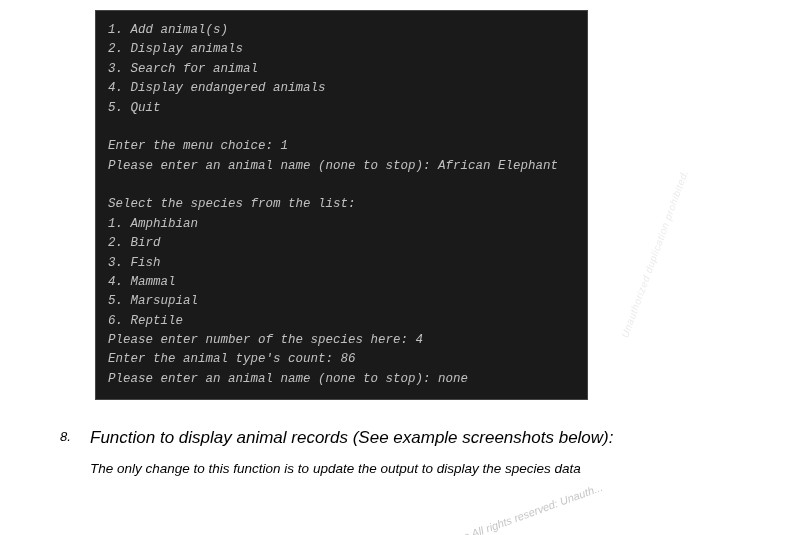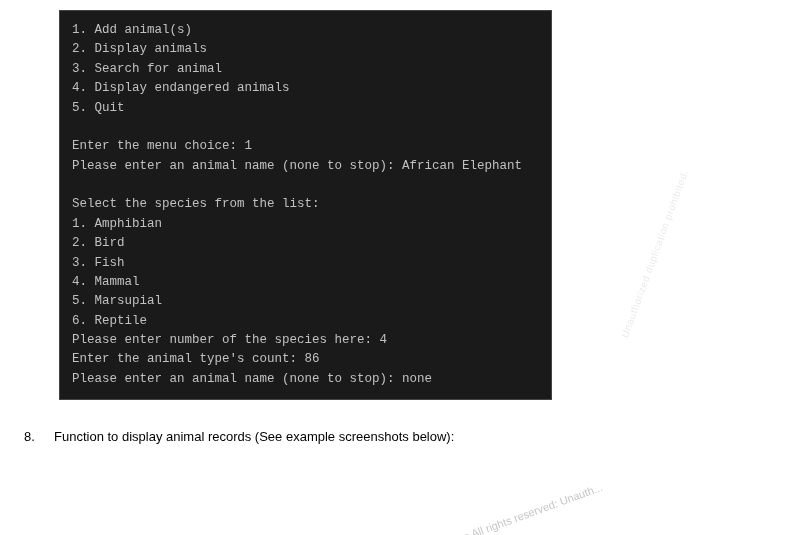--- a/index.html
+++ b/index.html
@@ -16,21 +16,22 @@
       font-size: 14px;
       color: #000000;
       position: relative;
       overflow: hidden;
     }
 
     .page-content {
       width: 808px;
       min-height: 535px;
       position: relative;
-      padding: 10px 60px 20px 24px;
+      padding: 10px 60px 20px 60px;
+      font-style: italic;
     }
 
     .terminal-container {
       width: 493px;
       background: #1a1a1a;
       border: 1px solid #444;
       padding: 10px 12px;
       margin: 0 auto 0 35px;
       position: relative;
     }
@@ -51,21 +52,21 @@
     }
 
     .section-number {
       font-size: 13px;
       color: #000;
       min-width: 20px;
       padding-top: 1px;
     }
 
     .section-title {
-      font-size: 13px;
+      font-size: 17px;
       color: #000;
       font-weight: normal;
     }
 
     .section-body {
       margin-top: 10px;
       margin-left: 30px;
     }
 
     .section-body p {
@@ -121,21 +122,21 @@
 Enter the animal type's count: 86
 Please enter an animal name (none to stop): none</div>
   </div>
 
   <div class="section-item" style="margin-top: 28px; margin-left: 0;">
     <span class="section-number">8.</span>
     <div>
       <span class="section-title">Function to display animal records (See example screenshots below):</span>
       <div class="section-body" style="margin-left: 0; margin-top: 10px;">
         <p>
-          <br>
+          <span>The only change to this function is to update the output to display the species data</span><br>
         </p>
       </div>
     </div>
   </div>
 
   <svg class="watermark-svg" width="220" height="350" viewBox="0 0 220 350">
     <text transform="rotate(-70, 110, 175)" x="110" y="175" text-anchor="middle" font-size="10" font-family="Arial" fill="rgba(140,140,140,0.45)" letter-spacing="0.5">Unauthorized duplication prohibited.</text>
   </svg>
 
   <div class="bottom-watermark">

